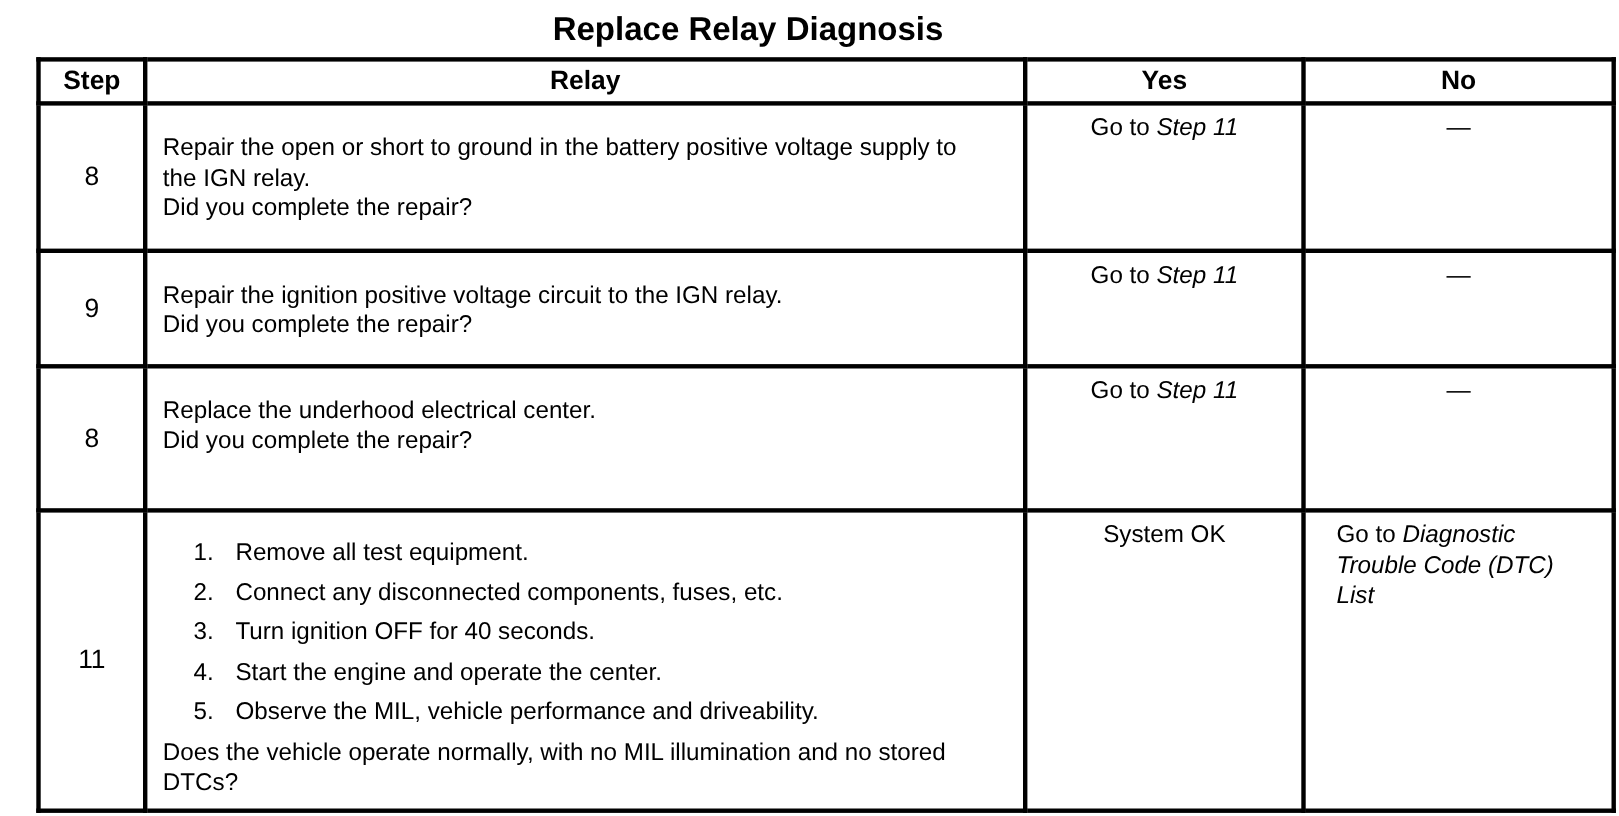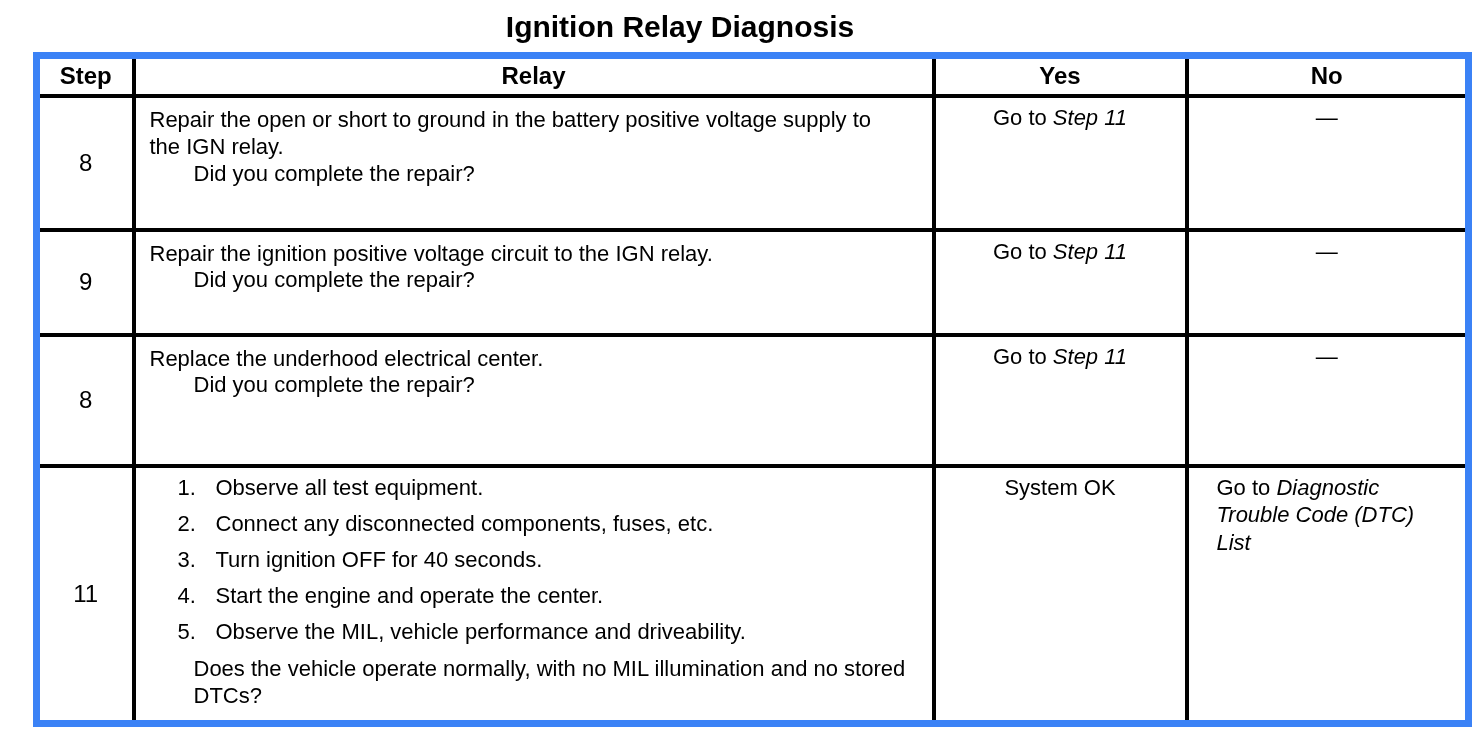--- a/index.html
+++ b/index.html
@@ -26,21 +26,21 @@
     font-size: 30px;
     font-weight: bold;
     letter-spacing: 0px;
   }
   table.diag {
     border-collapse: collapse;
     table-layout: fixed;
     margin-left: 33px;
     margin-top: 8px;
     width: 1432px;
-    border: 7px solid #3b82f6;
+    border: 4px solid #3b82f6;
   }
   col.c-step   { width: 97px;  }
   col.c-action { width: 800px; }
   col.c-yes    { width: 253px; }
   col.c-no     { width: 282px; }
 
   th, td {
     border: 4px solid #000;
     padding: 0;
     vertical-align: top;
@@ -63,31 +63,30 @@
     text-align: center;
     vertical-align: middle;
     font-size: 24px;
   }
   td.action-cell > .cell-inner {
     display: flex;
     flex-direction: column;
     justify-content: space-between;
     height: 100%;
     box-sizing: border-box;
-    padding: 8px 16px 8px 14px;
+    padding: 24px 16px 8px 14px;
   }
   .action-paragraph {
     max-width: 740px;
     line-height: 1.25;
   }
   .action-question {
     max-width: 740px;
     line-height: 1.22;
     padding-bottom: 2px;
-    margin-left: 44px;
   }
   .action-list {
     padding-left: 28px;
   }
   .action-list-item {
     display: flex;
     margin-bottom: 12px;
     line-height: 1.1;
   }
   .action-list-num {
@@ -117,21 +116,21 @@
   }
   tbody tr:nth-child(4) td.no-cell .ref-width {
     max-width: 215px;
     display: inline-block;
   }
 </style>
 </head>
 <body>
 
 <div class="page">
-  <h1 class="doc-title">Ignition Relay Diagnosis</h1>
+  <h1 class="doc-title">Replace Relay Diagnosis</h1>
 
   <table class="diag">
     <colgroup>
       <col class="c-step">
         <col class="c-action">
         <col class="c-yes">
         <col class="c-no">
     </colgroup>
     <thead>
       <tr>
@@ -206,21 +205,21 @@
           </td>
         </tr>
         <tr>
           <td class="step-cell">11</td>
           <td class="action-cell">
             <div class="cell-inner">
               <div>
                 <div class="action-list">
                   <div class="action-list-item">
                     <span class="action-list-num">1.</span>
-                    <span>Observe all test equipment.</span>
+                    <span>Remove all test equipment.</span>
                   </div>
                   <div class="action-list-item">
                     <span class="action-list-num">2.</span>
                     <span>Connect any disconnected components, fuses, etc.</span>
                   </div>
                   <div class="action-list-item">
                     <span class="action-list-num">3.</span>
                     <span>Turn ignition OFF for 40 seconds.</span>
                   </div>
                   <div class="action-list-item">

